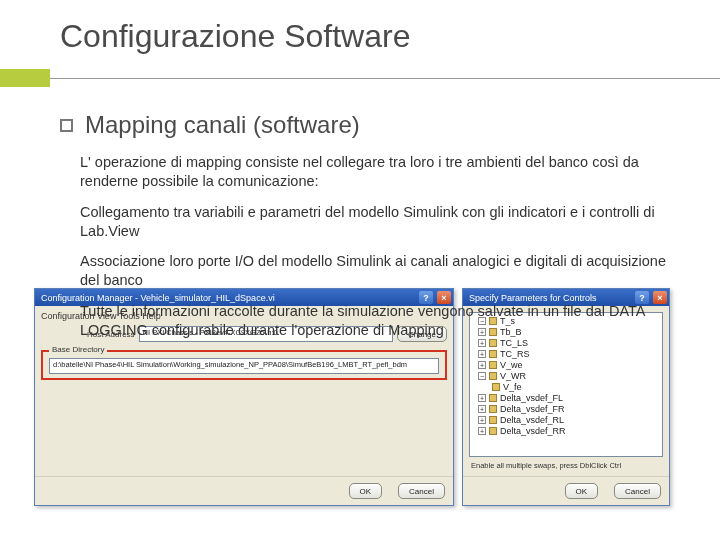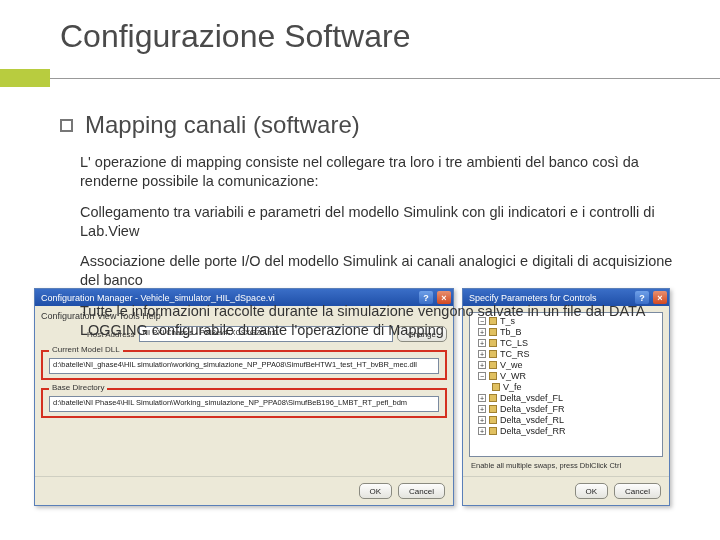--- a/index.html
+++ b/index.html
@@ -151,21 +151,21 @@
     position: absolute;
     top: -7px; left: 6px;
     background: #ece9d8;
     font-size: 8px;
     padding: 0 3px;
     color: #333;
   }
   .dialog-footer {
     display: flex;
     justify-content: flex-end;
-    gap: 6px;
+    gap: 16px;
     padding: 6px 8px;
     border-top: 1px solid #cfcfc2;
   }
   .tree {
     flex: 1;
     background: #fff;
     border: 1px solid #7a8aa0;
     font-size: 9px;
     padding: 3px 4px;
     color: #222;
@@ -203,43 +203,39 @@
   <div class="title-line"></div>
 </div>
 
 <div class="subtitle-row">
   <div class="bullet"></div>
   <div class="subtitle">Mapping canali (software)</div>
 </div>
 
 <div class="body-text">L' operazione di mapping consiste nel collegare tra loro i tre ambienti del banco così da renderne possibile la comunicazione:</div>
 <div class="body-text">Collegamento tra variabili e parametri del modello Simulink con gli indicatori e i controlli di Lab.View</div>
-<div class="body-text">Associazione delle porte I/O del modello Simulink ai canali analogici e digitali di acquisizione del banco</div>
+<div class="body-text">Associazione loro porte I/O del modello Simulink ai canali analogici e digitali di acquisizione del banco</div>
 <div class="body-text overlay-text">Tutte le informazioni raccolte durante la simulazione vengono salvate in un file dal DATA LOGGING configurabile durante l'operazione di Mapping</div>
 
 <div class="dialogs">
 
   <div class="dialog dialog-left">
     <div class="titlebar">
       <span class="titlebar-title">Configuration Manager - Vehicle_simulator_HIL_dSpace.vi</span>
       <span class="win-btn help">?</span>
       <span class="win-btn">×</span>
     </div>
     <div class="dialog-body">
       <div class="menubar">Configuration View Tools Help</div>
       <div class="row">
         <span class="label">Host Address</span>
         <div class="field">NI PXI Chassis - PXI8ev4-XC9XGZ5-h:0</div>
         <button class="btn">Change</button>
       </div>
       <div class="group red">
-        <div class="group-label">Current Model DLL</div>
-        <div class="field">d:\batelle\NI_ghase4\HIL simulation\working_simulazione_NP_PPA08\SimufBeHTW1_test_HT_bvBR_mec.dll</div>
-      </div>
-      <div class="group red">
         <div class="group-label">Base Directory</div>
         <div class="field">d:\batelle\NI Phase4\HIL Simulation\Working_simulazione_NP_PPA08\SimufBeB196_LMBT_RT_pefl_bdm</div>
       </div>
     </div>
     <div class="dialog-footer">
       <button class="btn">OK</button>
       <button class="btn">Cancel</button>
     </div>
   </div>
 

